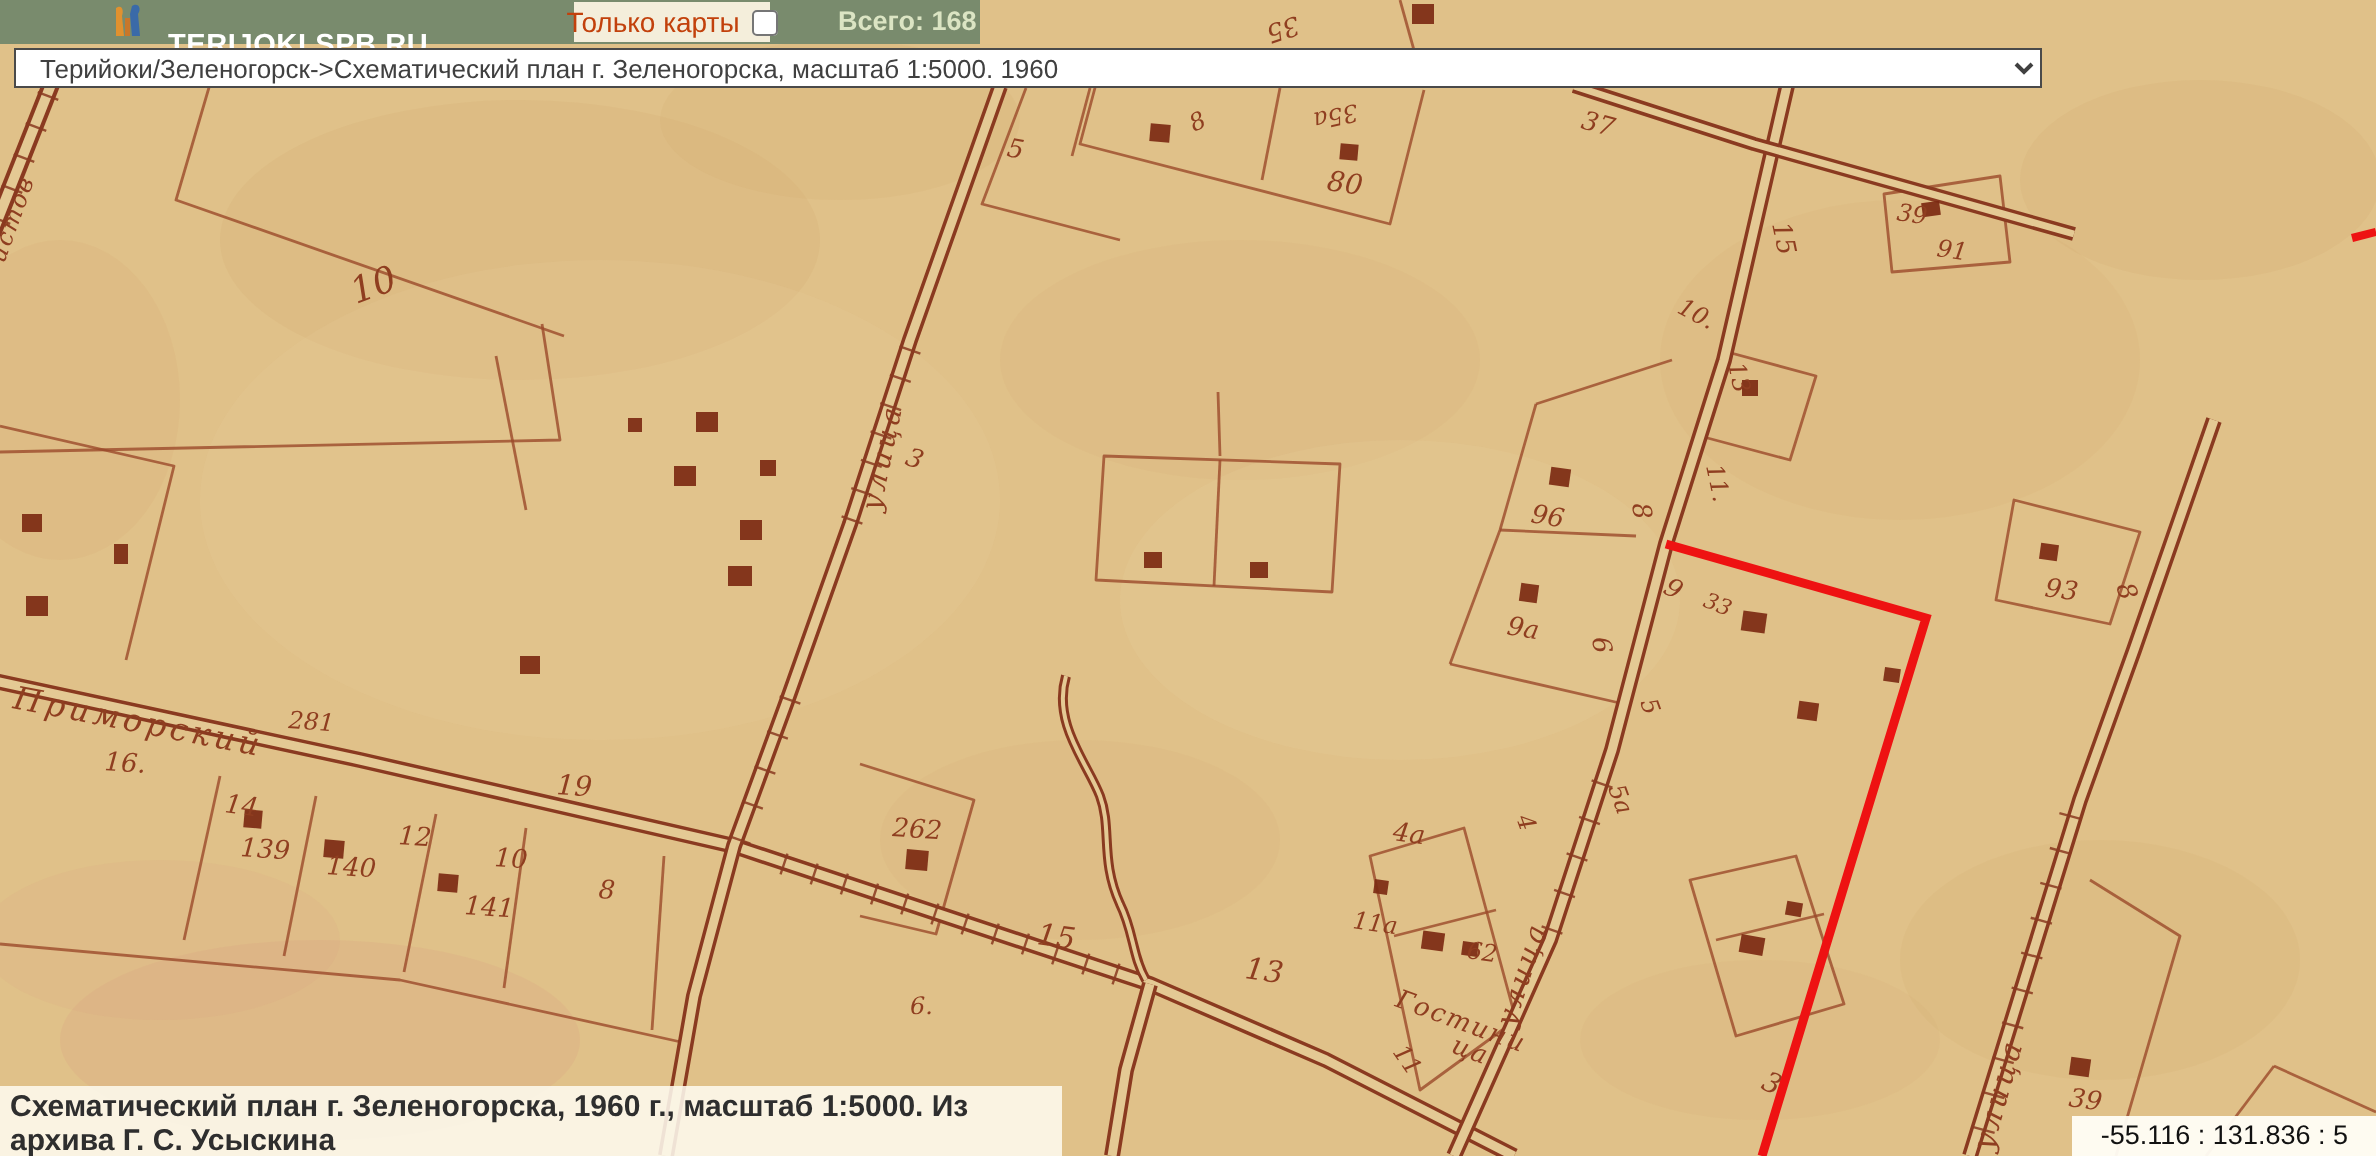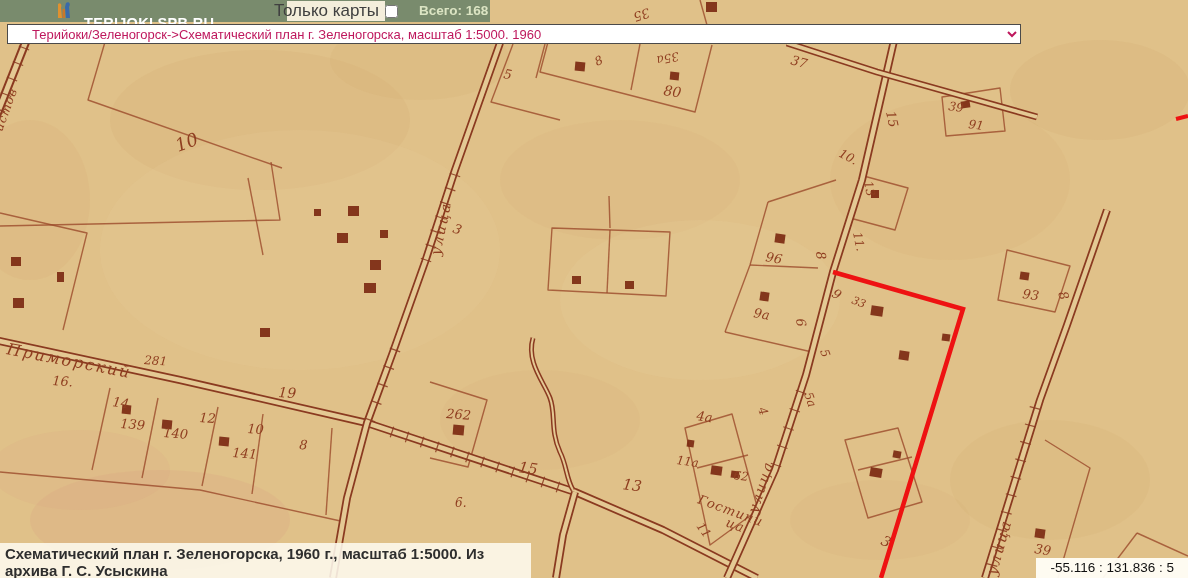--- a/index.html
+++ b/index.html
@@ -14,30 +14,30 @@
   }
   .logo{position:absolute;left:54px;top:1px;width:22px;height:20px;}
   .site-title{
     position:absolute;left:84px;top:2px;color:#ffffff;font-weight:bold;
     font-size:14.5px;letter-spacing:.3px;white-space:nowrap;margin-top:13px;
   }
   .filterbox{
     position:absolute;left:287px;top:1px;width:98px;height:20px;
     background:#f4eedb;display:flex;align-items:center;justify-content:center;gap:6px;
   }
-  .filterbox label{font-size:17px;color:#404040;white-space:nowrap;}
+  .filterbox label{font-size:14px;color:#c2410c;white-space:nowrap;}
   .filterbox input{width:13px;height:13px;margin:0;}
   .total{
     position:absolute;left:419px;top:3px;color:#dbe4c3;font-weight:bold;
     font-size:13.5px;white-space:nowrap;
   }
   .mapselect{
     position:absolute;left:7px;top:24px;width:1014px;height:20px;
-    font-size:13px;color:#be185d;background:#fff;border:1px solid #4a4a4a;
-    font-family:"Liberation Sans",sans-serif;padding-left:20px;
+    font-size:13px;color:#404040;background:#fff;border:1px solid #4a4a4a;
+    font-family:"Liberation Sans",sans-serif;padding-left:8px;
   }
   .caption{
     position:absolute;left:0;top:543px;width:520px;
     background:rgba(253,249,238,0.88);color:#2e2e2e;
     font-size:15px;font-weight:bold;line-height:1.15;
     padding:2px 6px 4px 5px;
   }
   .coords{
     position:absolute;right:0;bottom:0;
     background:rgba(255,254,247,0.95);color:#111;

